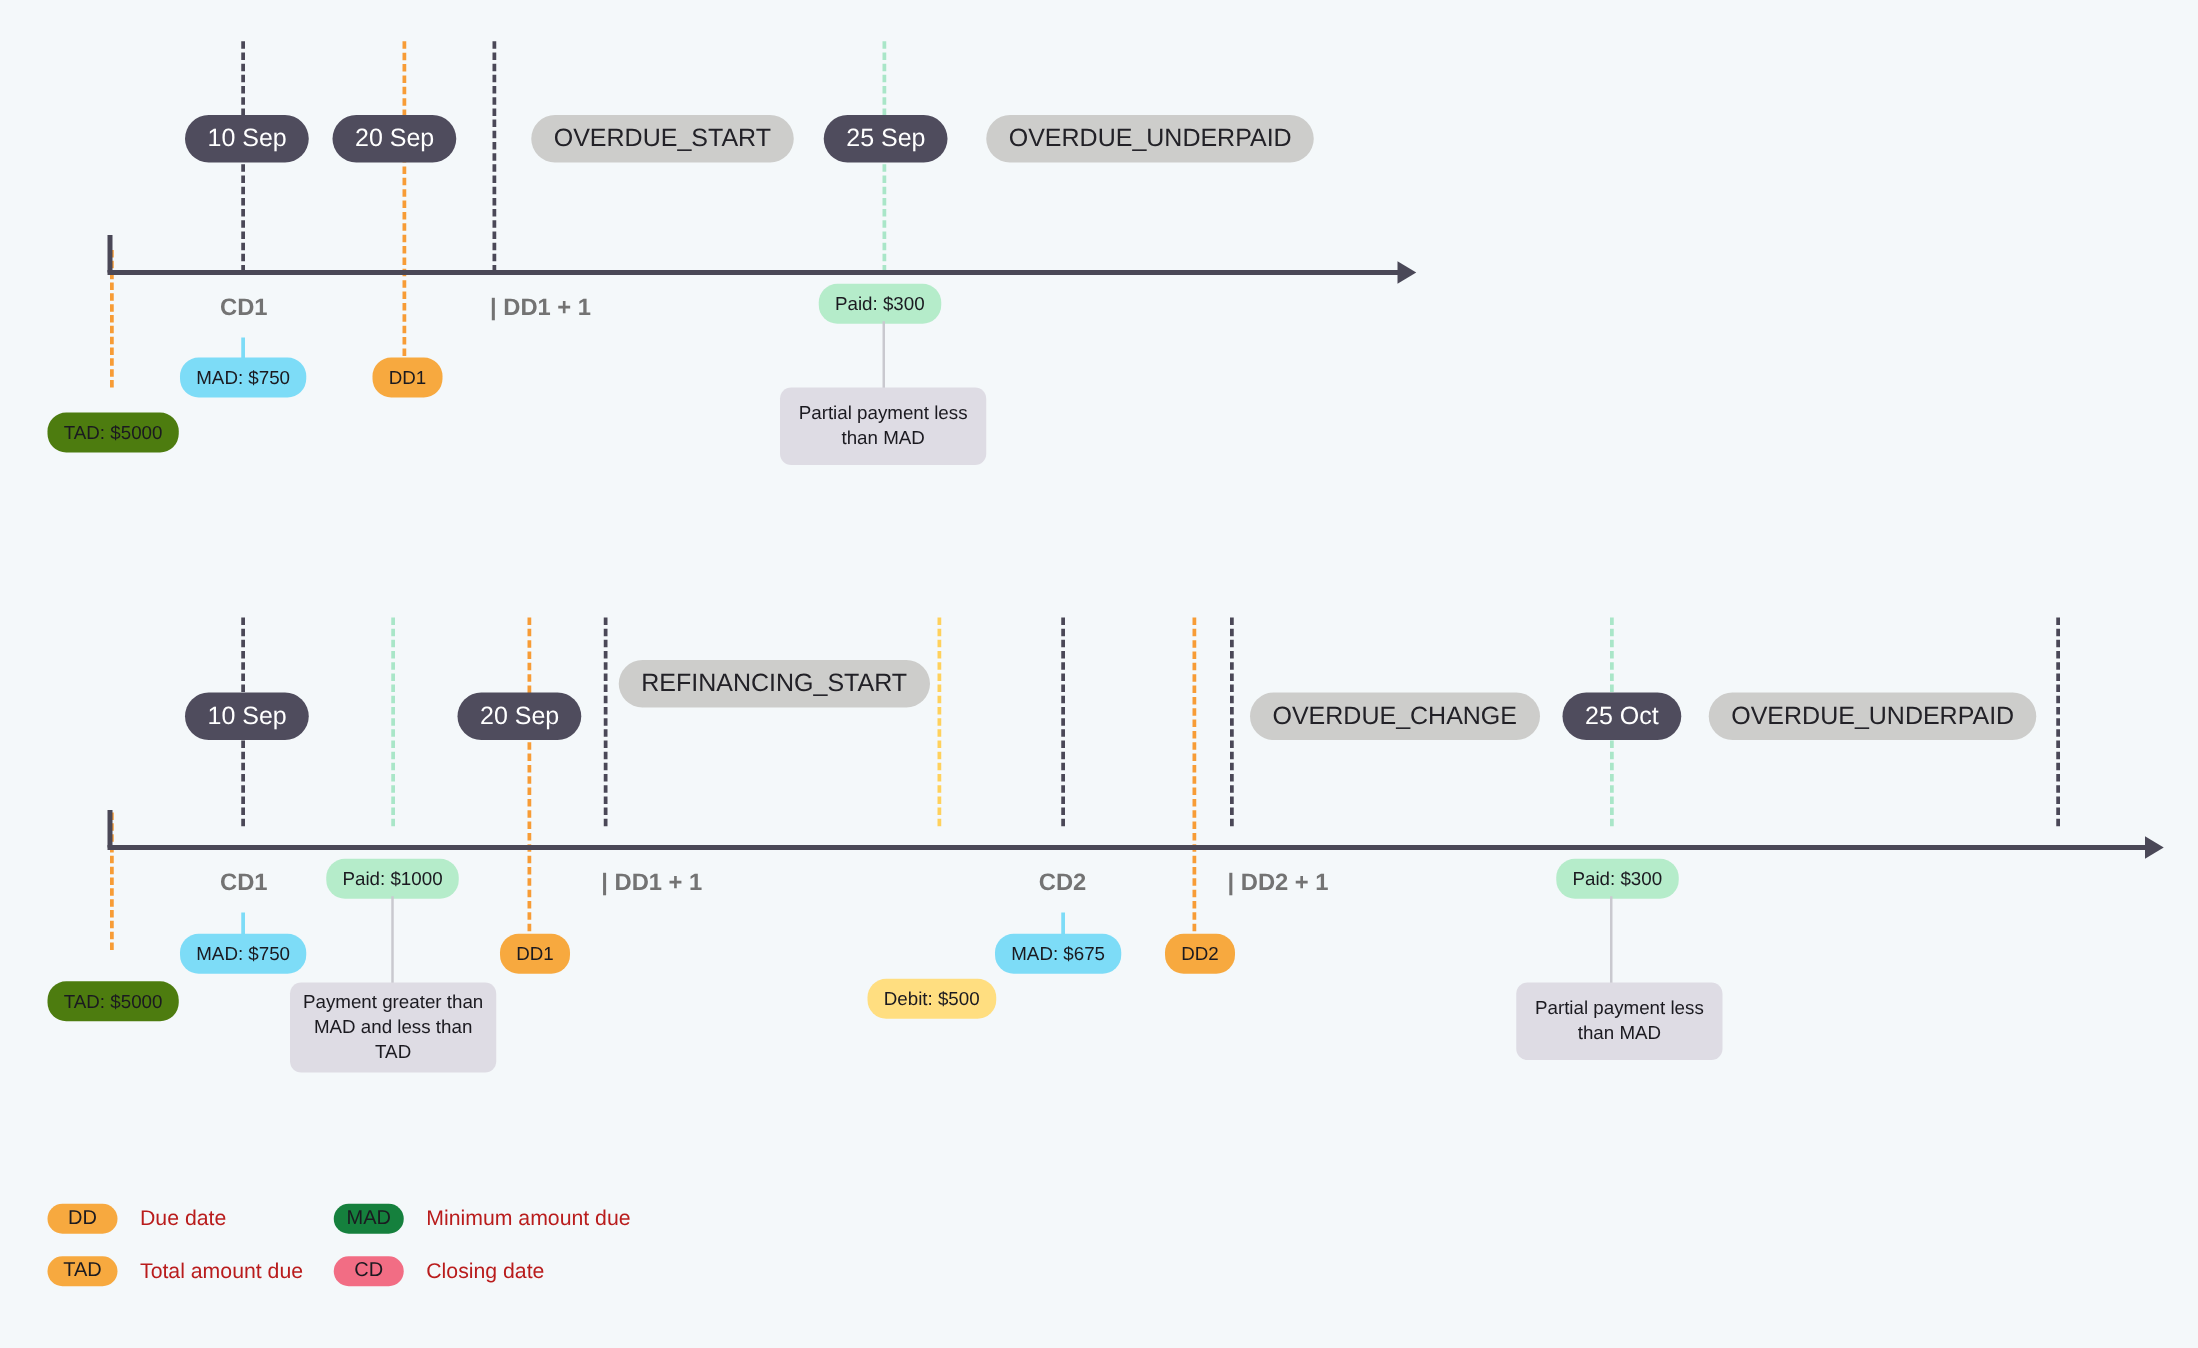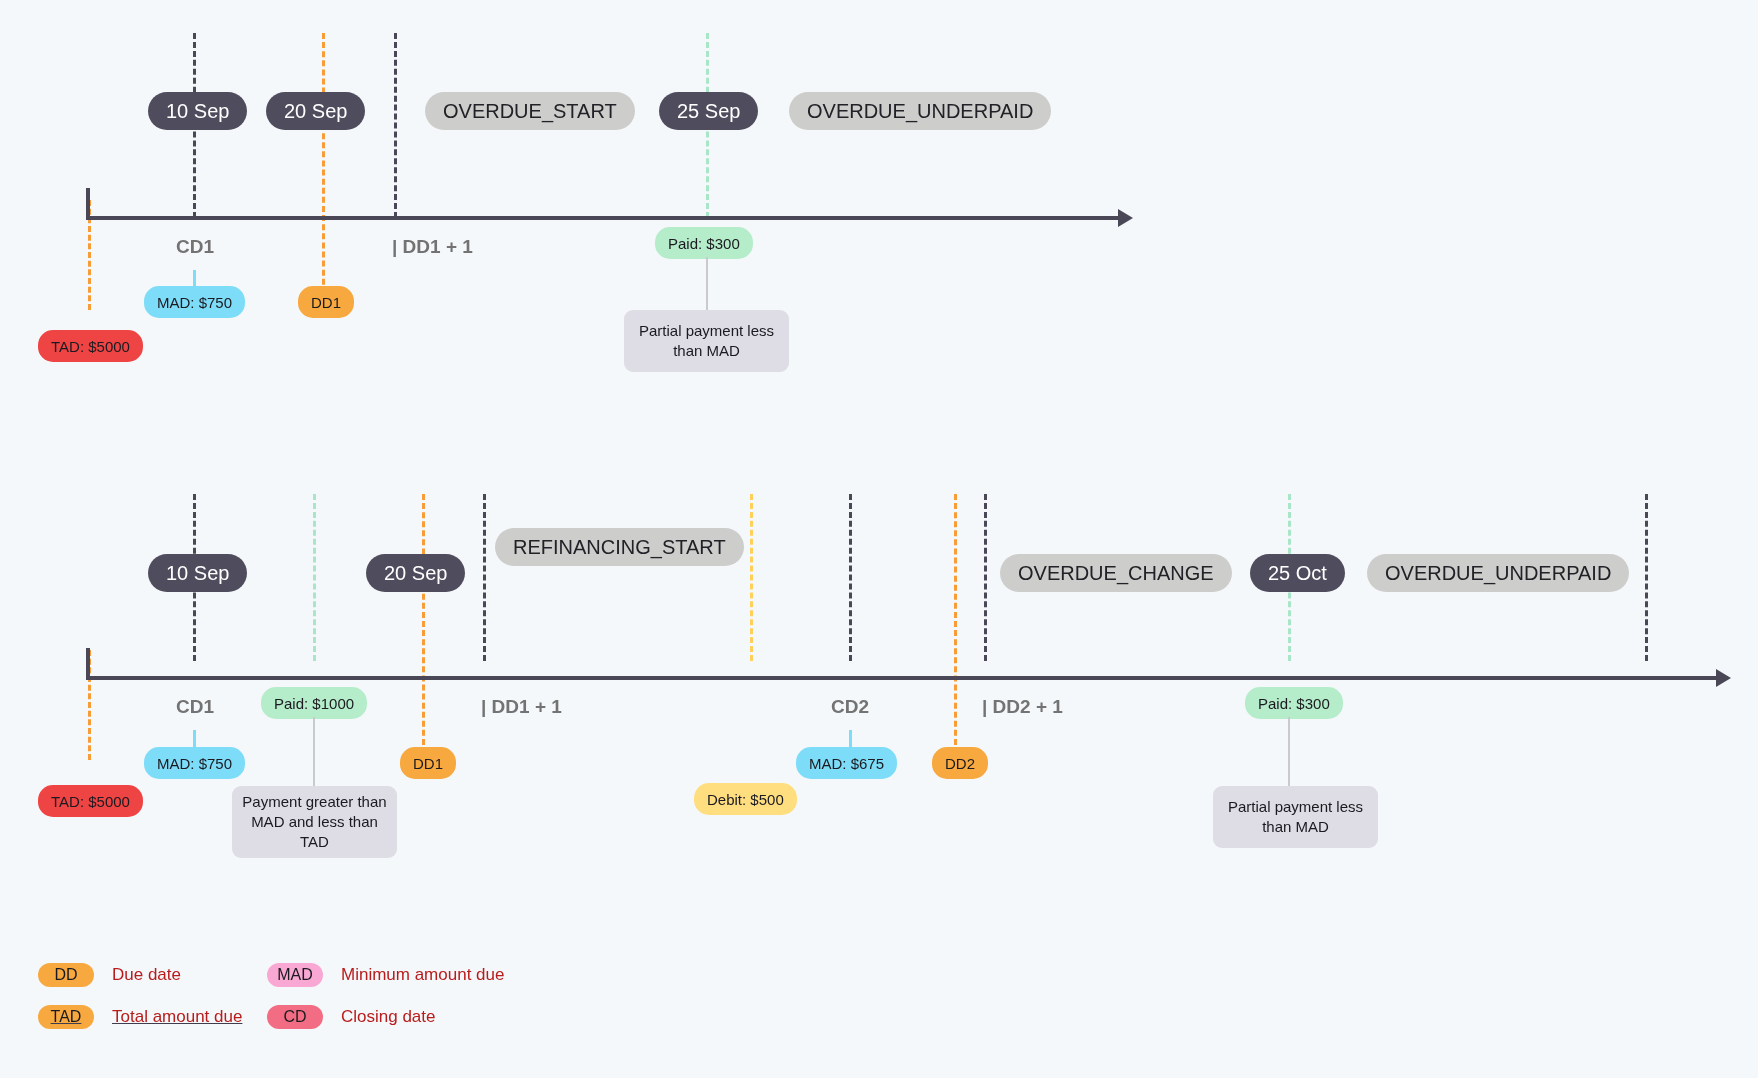--- a/index.html
+++ b/index.html
@@ -34,41 +34,41 @@
 
   
   .foot{position:absolute;font-size:19px;font-weight:bold;color:#737373;white-space:nowrap;}
 
   
   .pill{position:absolute;display:flex;align-items:center;justify-content:center;
     height:30px;border-radius:15px;box-sizing:border-box;padding:16px 13px;
     font-size:15px;color:#1b1a20;white-space:nowrap;}
   .pill.mad{background:#7ddcf7;}
   .pill.dd{background:#f7a93f;}
-  .pill.tad{background:#ef4444;}
+  .pill.tad{background:#4d7c0f;}
   .pill.paid{background:#b5ecca;}
   .pill.debit{background:#ffde80;}
 
   
   .stem{position:absolute;width:0;}
   .stem.mad{border-left:3px solid #7ddcf7;}
   .stem.grey{border-left:2px solid #c9c9cf;}
 
   
   .note{position:absolute;background:#dedce4;border-radius:9px;box-sizing:border-box;
     display:flex;align-items:center;justify-content:center;text-align:center;
     font-size:15px;line-height:1.35;color:#1b1a20;padding:8px 10px;}
 
   
   .legend{position:absolute;}
   .legend-row{position:absolute;display:flex;align-items:center;}
   .legend-badge{width:56px;height:24px;border-radius:16px;display:flex;
     align-items:center;justify-content:center;font-size:16px;color:#1b1a20;}
   .legend-badge.orange{background:#f7a93f;}
-  .legend-badge.blue{background:#f9a8d4;}
+  .legend-badge.blue{background:#15803d;}
   .legend-badge.pink{background:#f26d84;}
   .legend-text{margin-left:18px;font-size:17px;color:#b91c1c;white-space:nowrap;}
 </style>
 </head>
 <body>
 
 <div class="stage">
 
   <div>
 
@@ -161,21 +161,21 @@
     <div class="legend-row" style="left:38px;top:963px;">
       <div class="legend-badge orange">DD</div>
       <div class="legend-text">Due date</div>
     </div>
 
     <div class="legend-row" style="left:267px;top:963px;">
       <div class="legend-badge blue">MAD</div>
       <div class="legend-text">Minimum amount due</div>
     </div>
 
-    <div class="legend-row" style="left:38px;top:1005px;text-decoration:underline;">
+    <div class="legend-row" style="left:38px;top:1005px;">
       <div class="legend-badge orange">TAD</div>
       <div class="legend-text">Total amount due</div>
     </div>
 
     <div class="legend-row" style="left:267px;top:1005px;">
       <div class="legend-badge pink">CD</div>
       <div class="legend-text">Closing date</div>
     </div>
   </div>
 

